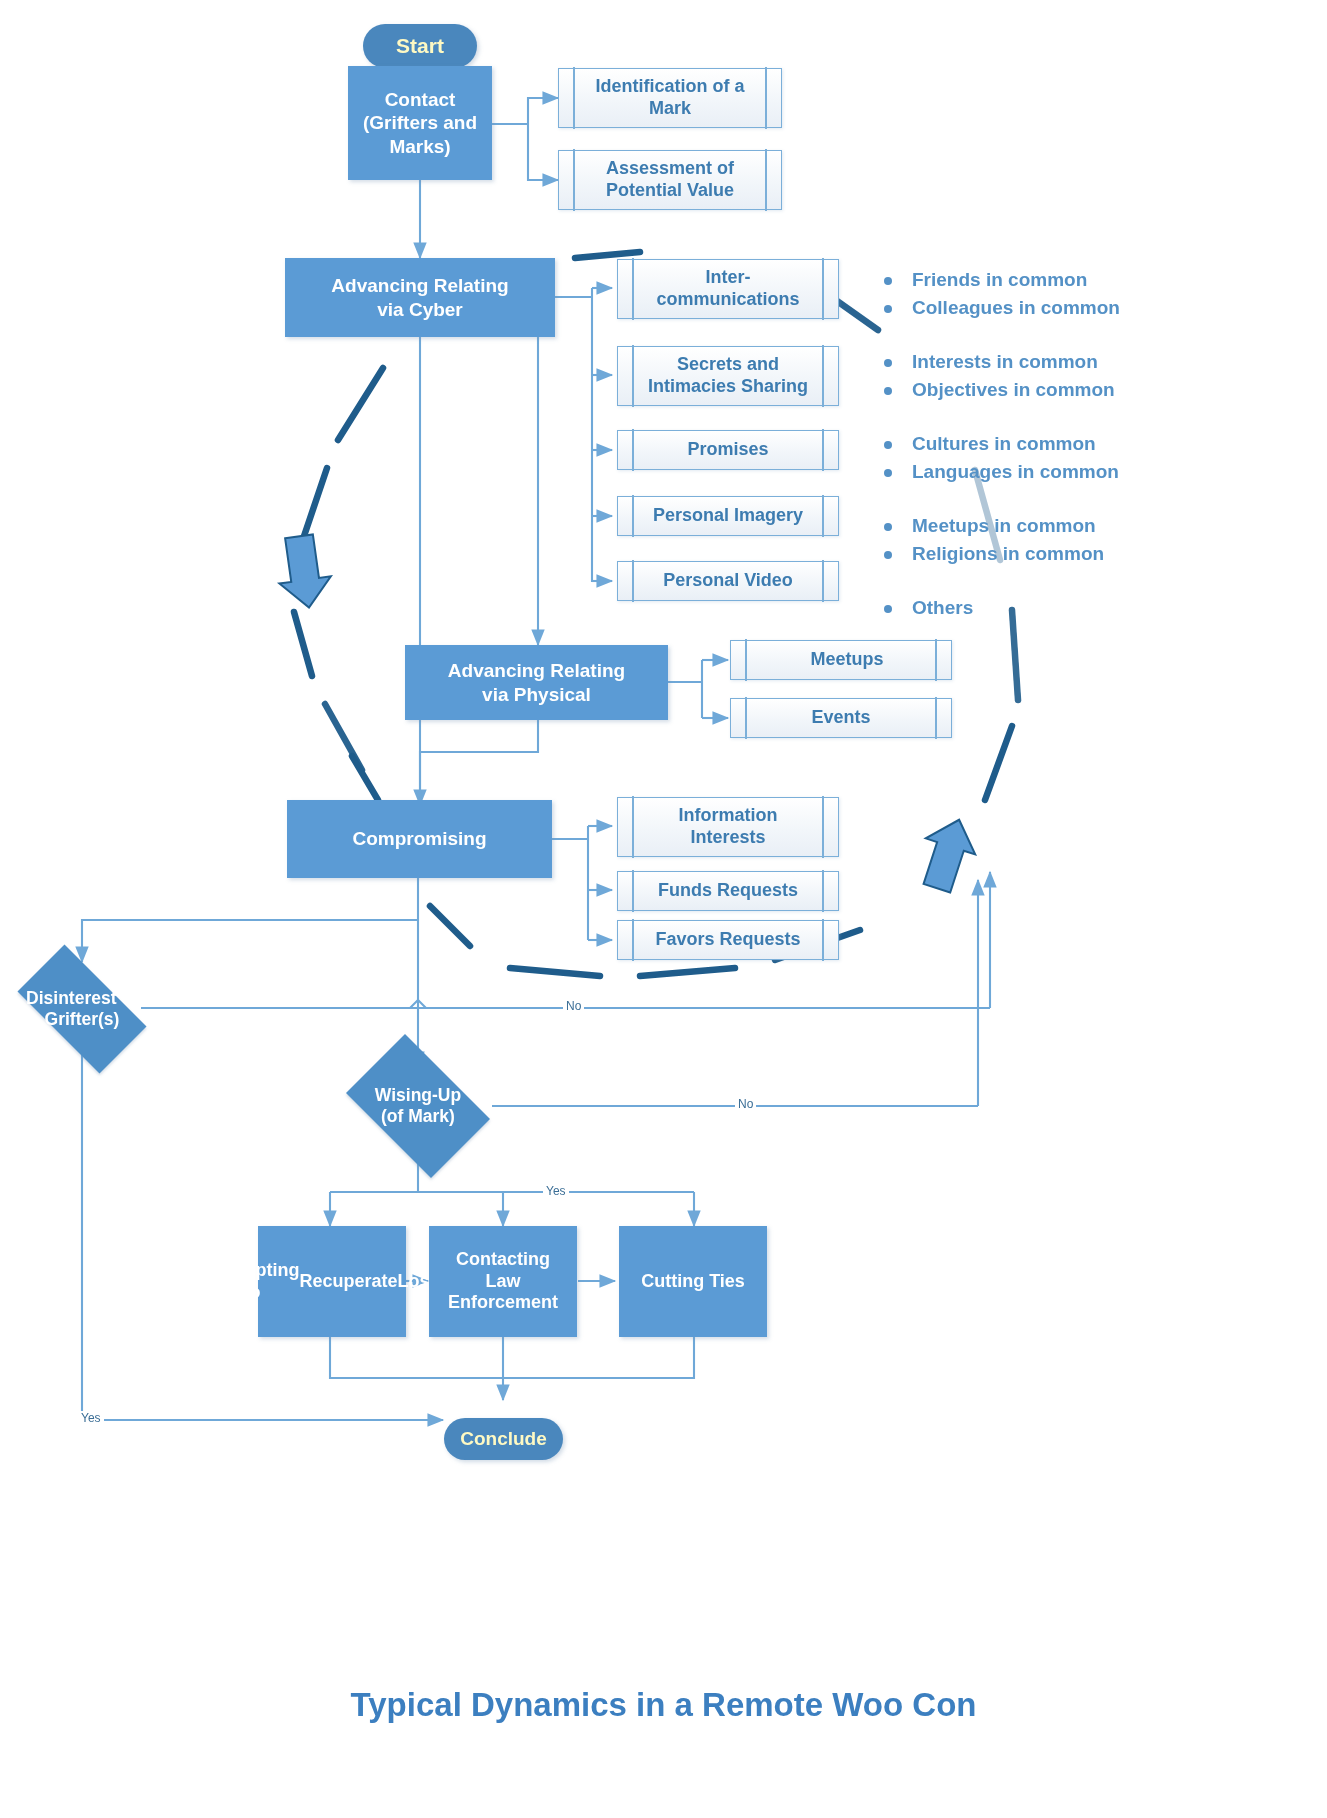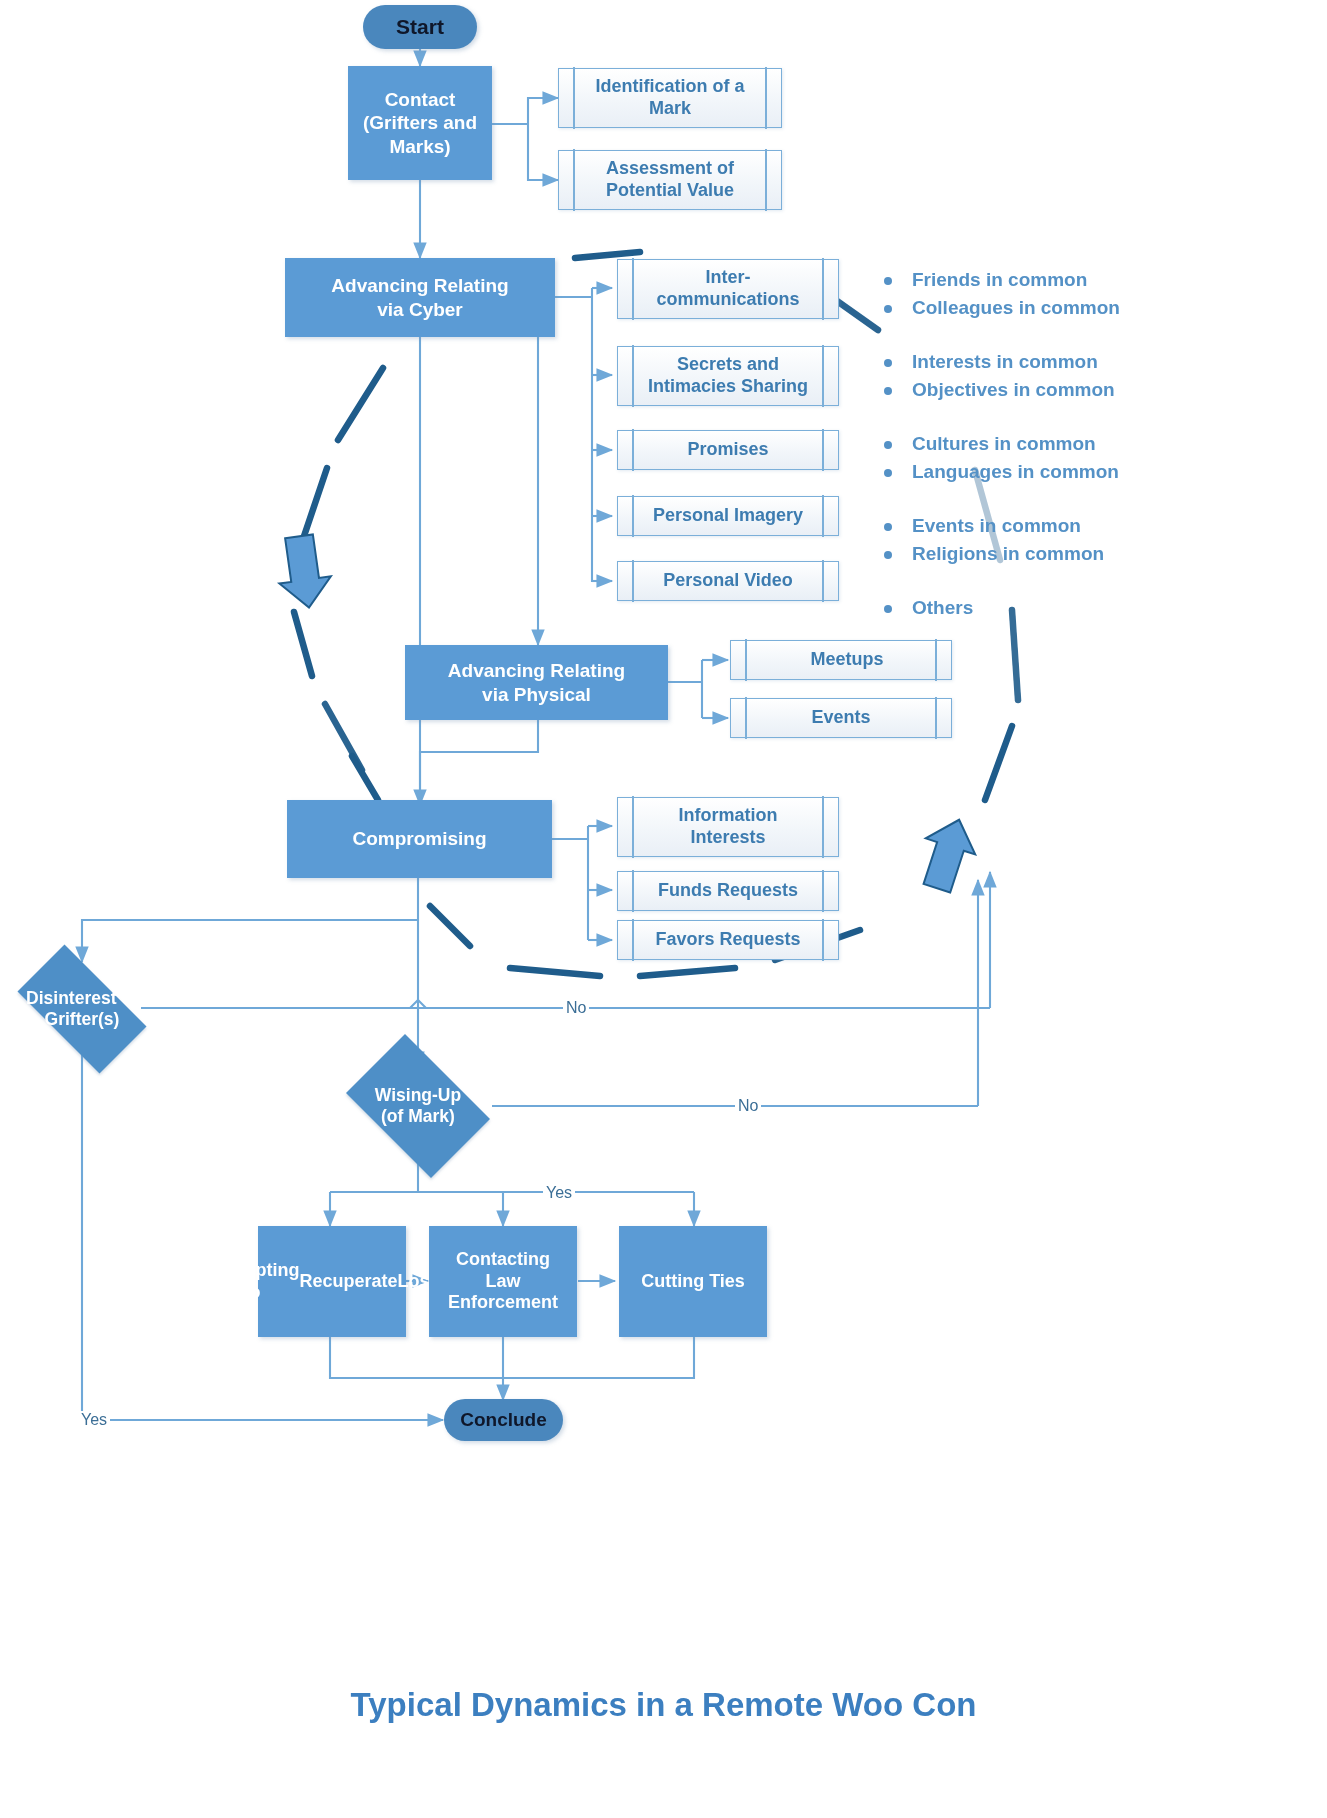--- a/index.html
+++ b/index.html
@@ -39,24 +39,25 @@
     background: #5B9BD5;
     color: #ffffff;
     font-size: 19px;
     box-shadow: 2px 2px 4px rgba(120,150,180,.32);
   }
   .proc.small { font-size: 18px; }
 
   
   .term {
     background: #4A87BD;
-    color: #0f172a;
+    color: #fef9c3;
     border-radius: 999px;
     font-size: 21px;
     box-shadow: 2px 2px 4px rgba(120,150,180,.35);
+    margin-top: 19px;
   }
 
   
   .decision {
     background: transparent;
     color: #ffffff;
     font-size: 17.5px;
   }
   .decision .dia-shape {
     position: absolute;
@@ -127,21 +128,21 @@
     position: absolute;
     left: 8px; top: 11px;
     width: 8px; height: 8px;
     border-radius: 50%;
     background: #5491C6;
   }
 
   
   .edge-label {
     position: absolute;
-    font-size: 16px;
+    font-size: 12px;
     font-weight: normal;
     color: #3B6E96;
     background: #ffffff;
     padding: 0 3px;
     z-index: 7;
     font-family: "Liberation Sans", sans-serif;
   }
 
   
   #footer-title {
@@ -324,21 +325,21 @@
     </ul>
   </div>
   <div class="bullet-group" style="left:876px; top:430px;">
     <ul>
       <li>Cultures in common</li>
       <li>Languages in common</li>
     </ul>
   </div>
   <div class="bullet-group" style="left:876px; top:512px;">
     <ul>
-      <li>Events in common</li>
+      <li>Meetups in common</li>
       <li>Religions in common</li>
     </ul>
   </div>
   <div class="bullet-group" style="left:876px; top:594px;">
     <ul>
       <li>Others</li>
     </ul>
   </div>
 
   <div class="node proc" style="left:405px; top:645px; width:263px; height:75px; flex-direction:column;">

